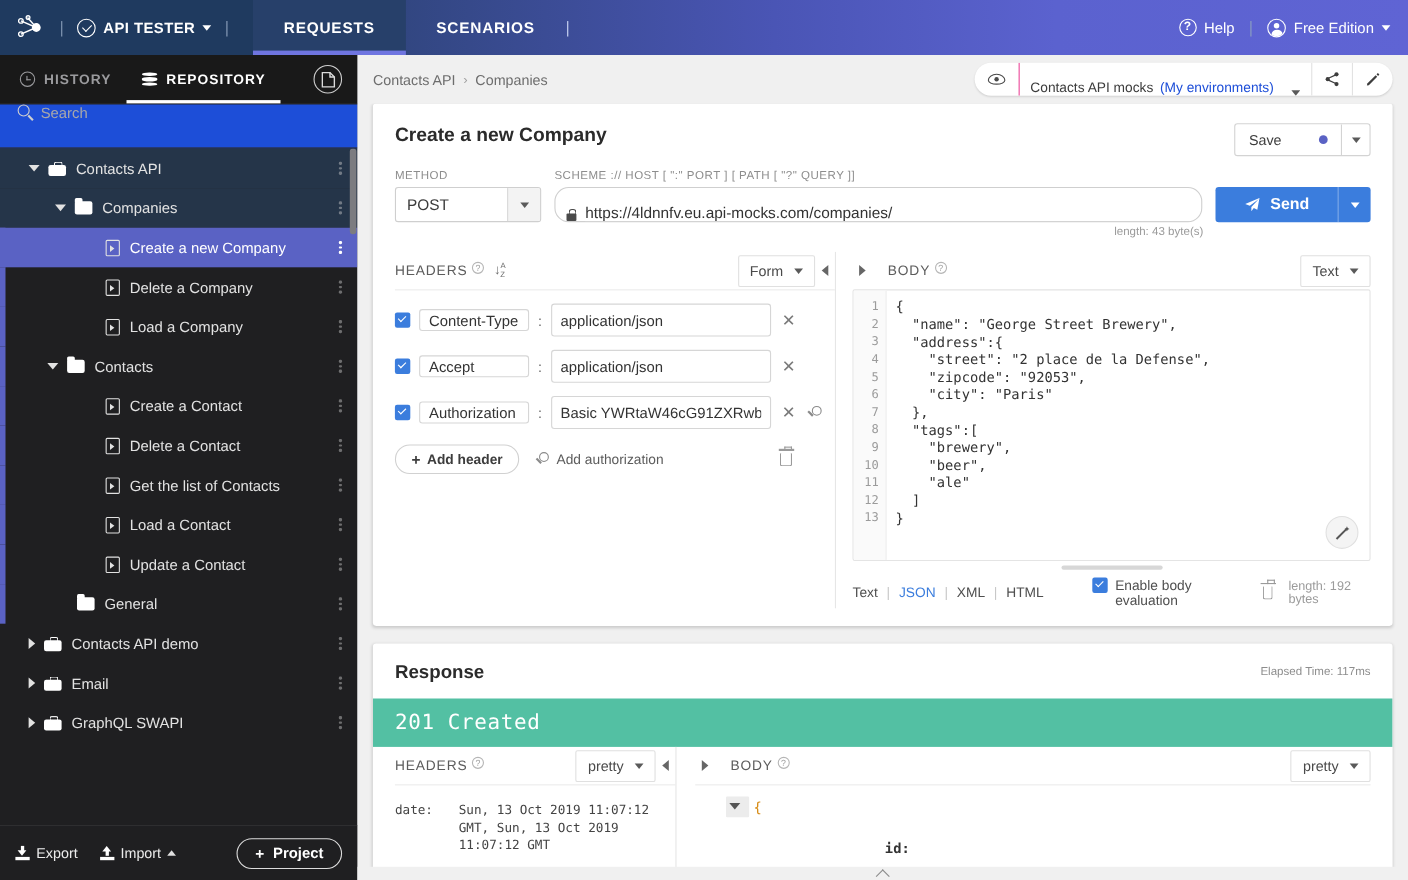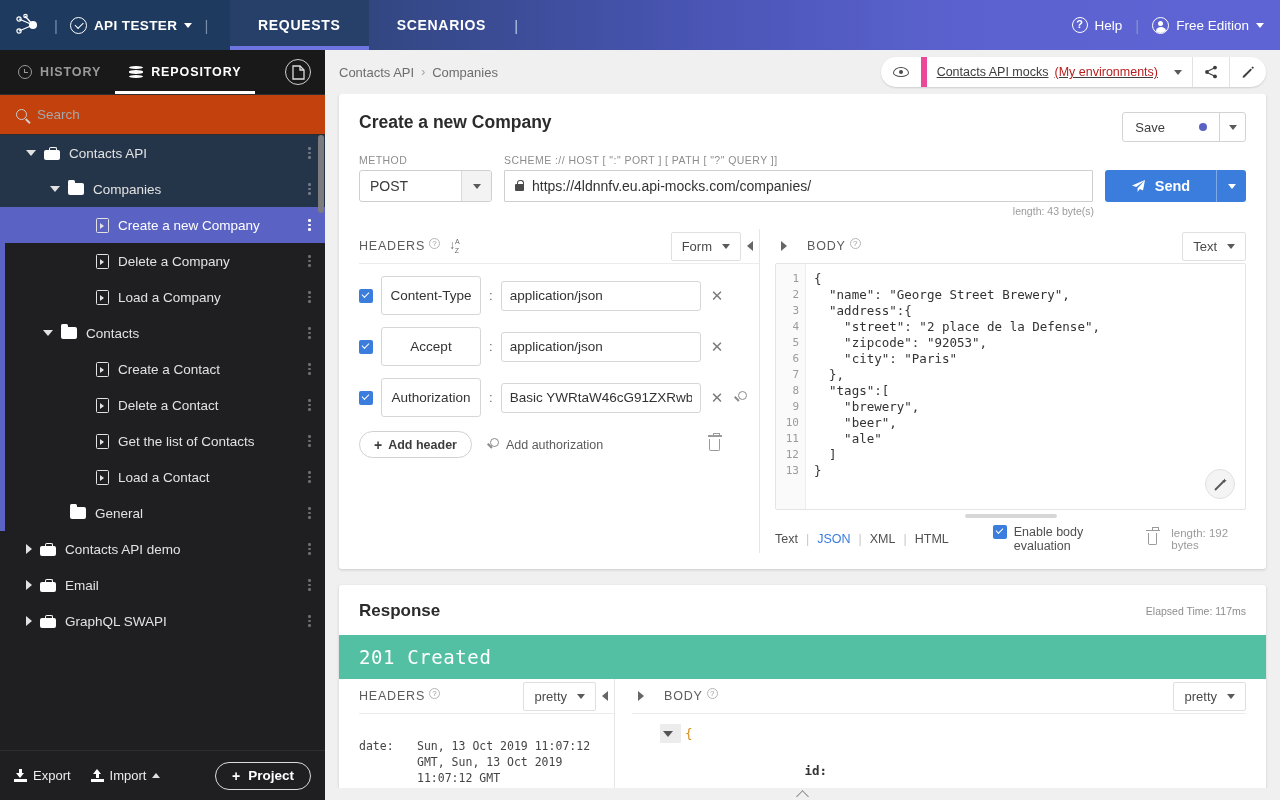--- a/index.html
+++ b/index.html
@@ -53,22 +53,22 @@
   .side-tab.hist { padding-left: 18px; }
   .side-tab.active { color: #fff; }
   .side-tab.active:after { content: ""; position: absolute; left: 0; right: 0; bottom: 0; height: 3px; background: #fff; }
   .clock-ic { width: 14px; height: 14px; border: 1.4px solid #9a9a9d; border-radius: 50%; position: relative; }
   .clock-ic:after { content: ""; position: absolute; left: 5px; top: 2.5px; width: 1.2px; height: 4.5px; background: #9a9a9d; }
   .clock-ic:before { content: ""; position: absolute; left: 5.4px; top: 6px; width: 3.6px; height: 1.2px; background: #9a9a9d; }
   .db-ic { display: flex; flex-direction: column; gap: 1.4px; }
   .db-ic i { display: block; width: 14px; height: 3.2px; background: #fff; border-radius: 50%; }
   .doc-btn { margin-left: auto; margin-right: 14px; width: 26px; height: 26px; border: 1.5px solid #cfcfcf;
      border-radius: 50%; display: flex; align-items: center; justify-content: center; cursor: pointer; }
-  .searchrow { height: 40px; display: flex; align-items: center; gap: 10px; padding: 0 16px;
-     border-bottom: 1px solid #2e2e30; background: #c2410c; }
+  .searchrow { height: 40px; display: flex; align-items: flex-start; gap: 10px; padding: 0 16px;
+     border-bottom: 1px solid #2e2e30; background: #1d4ed8; }
   .mag { width: 11px; height: 11px; border: 1.6px solid #cfcfcf; border-radius: 50%; position: relative; flex: 0 0 auto; }
   .mag:after { content: ""; position: absolute; right: -4px; bottom: -3px; width: 5.5px; height: 1.7px;
      background: #cfcfcf; transform: rotate(45deg); }
   .search-inp { background: transparent; border: none; outline: none; color: #d6d6d6; font-size: 13.5px;
      font-family: "Liberation Sans", sans-serif; width: 100%; }
   .search-inp::placeholder { color: #a7a7aa; }
   .tree { flex: 1; overflow: hidden; position: relative; padding-bottom: 4px; }
   .trow { height: 36px; display: flex; align-items: center; font-size: 13.5px; color: #e2e2e2;
      position: relative; cursor: pointer; white-space: nowrap; }
   .trow.prj-open { background: #253549; }
@@ -119,23 +119,23 @@
   .main { flex: 1; background: #f0f0f0; display: flex; flex-direction: column; min-width: 0; position: relative; }
   .crumbbar { height: 44px; flex: 0 0 44px; display: flex; align-items: center; padding: 0 14px; }
   .crumb { font-size: 13px; color: #6d6d6d; cursor: pointer; }
   .crumb-sep { font-size: 12px; color: #a0a0a0; margin: 0 7px; }
   .env-box { margin-left: auto; display: flex; align-items: stretch; height: 30px; background: #fff;
      border-radius: 16px; overflow: hidden; box-shadow: 0 1px 2px rgba(0,0,0,.14); }
   .env-eye { width: 40px; display: flex; align-items: center; justify-content: center; cursor: pointer; }
   .eye { width: 16px; height: 10px; border: 1.5px solid #4a4a4a; border-radius: 50%/ 60% 60% 40% 40%; position: relative; }
   .eye:after { content: ""; position: absolute; left: 5px; top: 2px; width: 4.4px; height: 4.4px;
      background: #4a4a4a; border-radius: 50%; }
-  .env-name { display: flex; align-items: center; gap: 6px; padding: 0 10px; font-size: 12.5px;
-     color: #3d3d3d; border-left: 6px solid #ec4899; cursor: pointer; text-decoration: underline; }
-  .env-sub { color: #b91c1c; }
+  .env-name { display: flex; align-items: flex-end; gap: 6px; padding: 0 10px; font-size: 12.5px;
+     color: #3d3d3d; border-left: 1px solid #ec4899; cursor: pointer; }
+  .env-sub { color: #1d4ed8; }
   .caret-dk { width: 0; height: 0; border-left: 4px solid transparent; border-right: 4px solid transparent;
      border-top: 5px solid #5a5a5a; margin-left: 10px; }
   .env-ic { width: 37px; display: flex; align-items: center; justify-content: center;
      border-left: 1px solid #e2e2e2; cursor: pointer; }
 
   .scrollarea { flex: 1; overflow: hidden; padding: 0 14px 0 14px; }
   .card { background: #fff; border-radius: 3px; box-shadow: 0 1px 3px rgba(0,0,0,.16); }
   .card-req { padding: 18px 20px 16px 20px; }
   .card-title { font-size: 17.5px; font-weight: bold; color: #2b2b2b; }
   .title-row { display: flex; align-items: flex-start; }
@@ -147,22 +147,22 @@
 
   .lbl { font-size: 10.5px; color: #8d8d8d; letter-spacing: .45px; }
   .urlrow { display: flex; align-items: flex-end; gap: 12px; margin-top: 12px; }
   .method-col { width: 133px; }
   .method-box { display: flex; align-items: stretch; height: 32px; border: 1px solid #cfcfcf; border-radius: 3px;
      overflow: hidden; margin-top: 4px; background: #fff; }
   .method-val { flex: 1; display: flex; align-items: center; padding-left: 10px; font-size: 14px; color: #3b3b3b; }
   .method-arrow { width: 30px; background: #f3f3f3; border-left: 1px solid #d9d9d9;
      display: flex; align-items: center; justify-content: center; cursor: pointer; }
   .url-col { flex: 1; min-width: 0; }
-  .url-box { display: flex; align-items: center; gap: 8px; height: 32px; border: 1px solid #cfcfcf;
-     border-radius: 1px; margin-top: 4px; padding: 0 10px; background: #fff; }
+  .url-box { display: flex; align-items: flex-end; gap: 8px; height: 32px; border: 1px solid #cfcfcf;
+     border-radius: 13px; margin-top: 4px; padding: 0 10px; background: #fff; }
   .lock { width: 9px; height: 7px; background: #4a4a4a; border-radius: 1px; position: relative; flex: 0 0 auto; margin-top: 3px; }
   .lock:before { content: ""; position: absolute; left: 1.6px; top: -4.4px; width: 5.8px; height: 5px;
      border: 1.5px solid #4a4a4a; border-bottom: none; border-radius: 3px 3px 0 0; }
   .url-inp { border: none; outline: none; font-size: 14px; color: #333; width: 100%;
      font-family: "Liberation Sans", sans-serif; }
   .send-col { width: 141px; }
   .send-btn { display: flex; align-items: stretch; height: 32px; border-radius: 3px; overflow: hidden;
      background: #3b7ddd; color: #fff; cursor: pointer; }
   .send-main { flex: 1; display: flex; align-items: center; justify-content: center; gap: 9px;
      font-size: 14.5px; font-weight: bold; }
@@ -185,22 +185,22 @@
      background: #fff; cursor: pointer; }
   .nav-tri { width: 18px; display: flex; align-items: center; justify-content: center; cursor: pointer; }
   .tri-l { width: 0; height: 0; border-top: 5px solid transparent; border-bottom: 5px solid transparent; border-right: 6px solid #666; }
   .tri-r { width: 0; height: 0; border-top: 5px solid transparent; border-bottom: 5px solid transparent; border-left: 6px solid #666; }
   .hr-thin { height: 1px; background: #ececec; }
 
   .hdr-line { display: flex; align-items: center; gap: 8px; margin-top: 12px; }
   .cbx { width: 14px; height: 14px; background: #3b7ddd; border-radius: 2px; position: relative; flex: 0 0 auto; cursor: pointer; }
   .cbx:after { content: ""; position: absolute; left: 3.4px; top: 3.4px; width: 6px; height: 3px;
      border-left: 1.8px solid #fff; border-bottom: 1.8px solid #fff; transform: rotate(-45deg); }
-  .h-key { width: 100px; height: 39px; border: 1px solid #d6d6d6; border-radius: 3px; padding: 0 8px;
-     font-size: 13.5px; color: #333; font-family: "Liberation Sans", sans-serif; outline: none; background: #fff; text-align: center; }
+  .h-key { width: 100px; height: 20px; border: 1px solid #d6d6d6; border-radius: 3px; padding: 0 8px;
+     font-size: 13.5px; color: #333; font-family: "Liberation Sans", sans-serif; outline: none; background: #fff; }
   .colon { font-size: 13px; color: #6a6a6a; }
   .h-val { width: 200px; height: 30px; border: 1px solid #d6d6d6; border-radius: 3px; padding: 0 8px;
      font-size: 13.5px; color: #333; font-family: "Liberation Sans", sans-serif; outline: none; background: #fff; }
   .xbtn { font-size: 15px; color: #7a7a7a; cursor: pointer; padding: 0 2px; }
   .keyic { width: 13px; height: 13px; position: relative; cursor: pointer; }
   .keyic:before { content: ""; position: absolute; left: 4.5px; top: 0; width: 7px; height: 7px;
      border: 1.5px solid #8a8a8a; border-radius: 50%; }
   .keyic:after { content: ""; position: absolute; left: 1px; top: 6.5px; width: 6px; height: 1.5px;
      background: #8a8a8a; transform: rotate(45deg); }
   .addrow { display: flex; align-items: center; gap: 14px; margin-top: 14px; }
@@ -238,21 +238,21 @@
   .card-resp { margin-top: 16px; overflow: hidden; }
   .resp-head { display: flex; align-items: center; padding: 16px 20px 14px 20px; }
   .resp-title { font-size: 17px; font-weight: bold; color: #2b2b2b; }
   .elapsed { margin-left: auto; font-size: 10.5px; color: #8d8d8d; }
   .status-bar { background: #53c0a3; color: #fff; padding: 11px 20px; font-family: "DejaVu Sans Mono", monospace;
      font-size: 19px; letter-spacing: .6px; }
   .resp-panels { display: flex; padding: 0 20px 6px 20px; }
   .rp-h { width: 255px; flex: 0 0 255px; }
   .rp-b { flex: 1; min-width: 0; padding-left: 18px; position: relative; }
   .rp-b:before { content: ""; position: absolute; left: 0; top: 0; bottom: -20px; width: 1px; background: #e6e6e6; }
-  .resp-kv { display: flex; margin-top: 24px; font-family: "DejaVu Sans Mono", monospace; font-size: 11.5px;
+  .resp-kv { display: flex; margin-top: 14px; font-family: "DejaVu Sans Mono", monospace; font-size: 11.5px;
      color: #444; line-height: 16px; }
   .resp-k { width: 58px; flex: 0 0 58px; }
   .resp-v { flex: 1; }
   .jsonline { font-family: "DejaVu Sans Mono", monospace; font-size: 12.5px; line-height: 16px; white-space: pre; }
   .jkey { color: #333; font-weight: bold; }
   .jval { color: #2e7d32; }
   .jbrace { color: #d68910; }
   .fold { display: inline-block; width: 0; height: 0; border-left: 5px solid transparent;
      border-right: 5px solid transparent; border-top: 6px solid #555; vertical-align: 2px; margin-right: 5px; cursor: pointer; }
   .jrow { display: flex; align-items: center; margin-top: 10px; padding-left: 28px; }
@@ -427,20 +427,29 @@
         </div>
         <div class="trow railed" style="padding-left:96px">
           <span class="docico"></span>
           <span>Load a Contact</span>
           <span class="kebab">
               <i></i>
               <i></i>
               <i></i>
             </span>
         </div>
+        <div class="trow railed" style="padding-left:96px">
+          <span class="docico"></span>
+          <span>Update a Contact</span>
+          <span class="kebab">
+              <i></i>
+              <i></i>
+              <i></i>
+            </span>
+        </div>
         <div class="trow railed" style="padding-left:70px">
           <span class="folder"></span>
           <span>General</span>
           <span class="kebab">
               <i></i>
               <i></i>
               <i></i>
             </span>
         </div>
 

